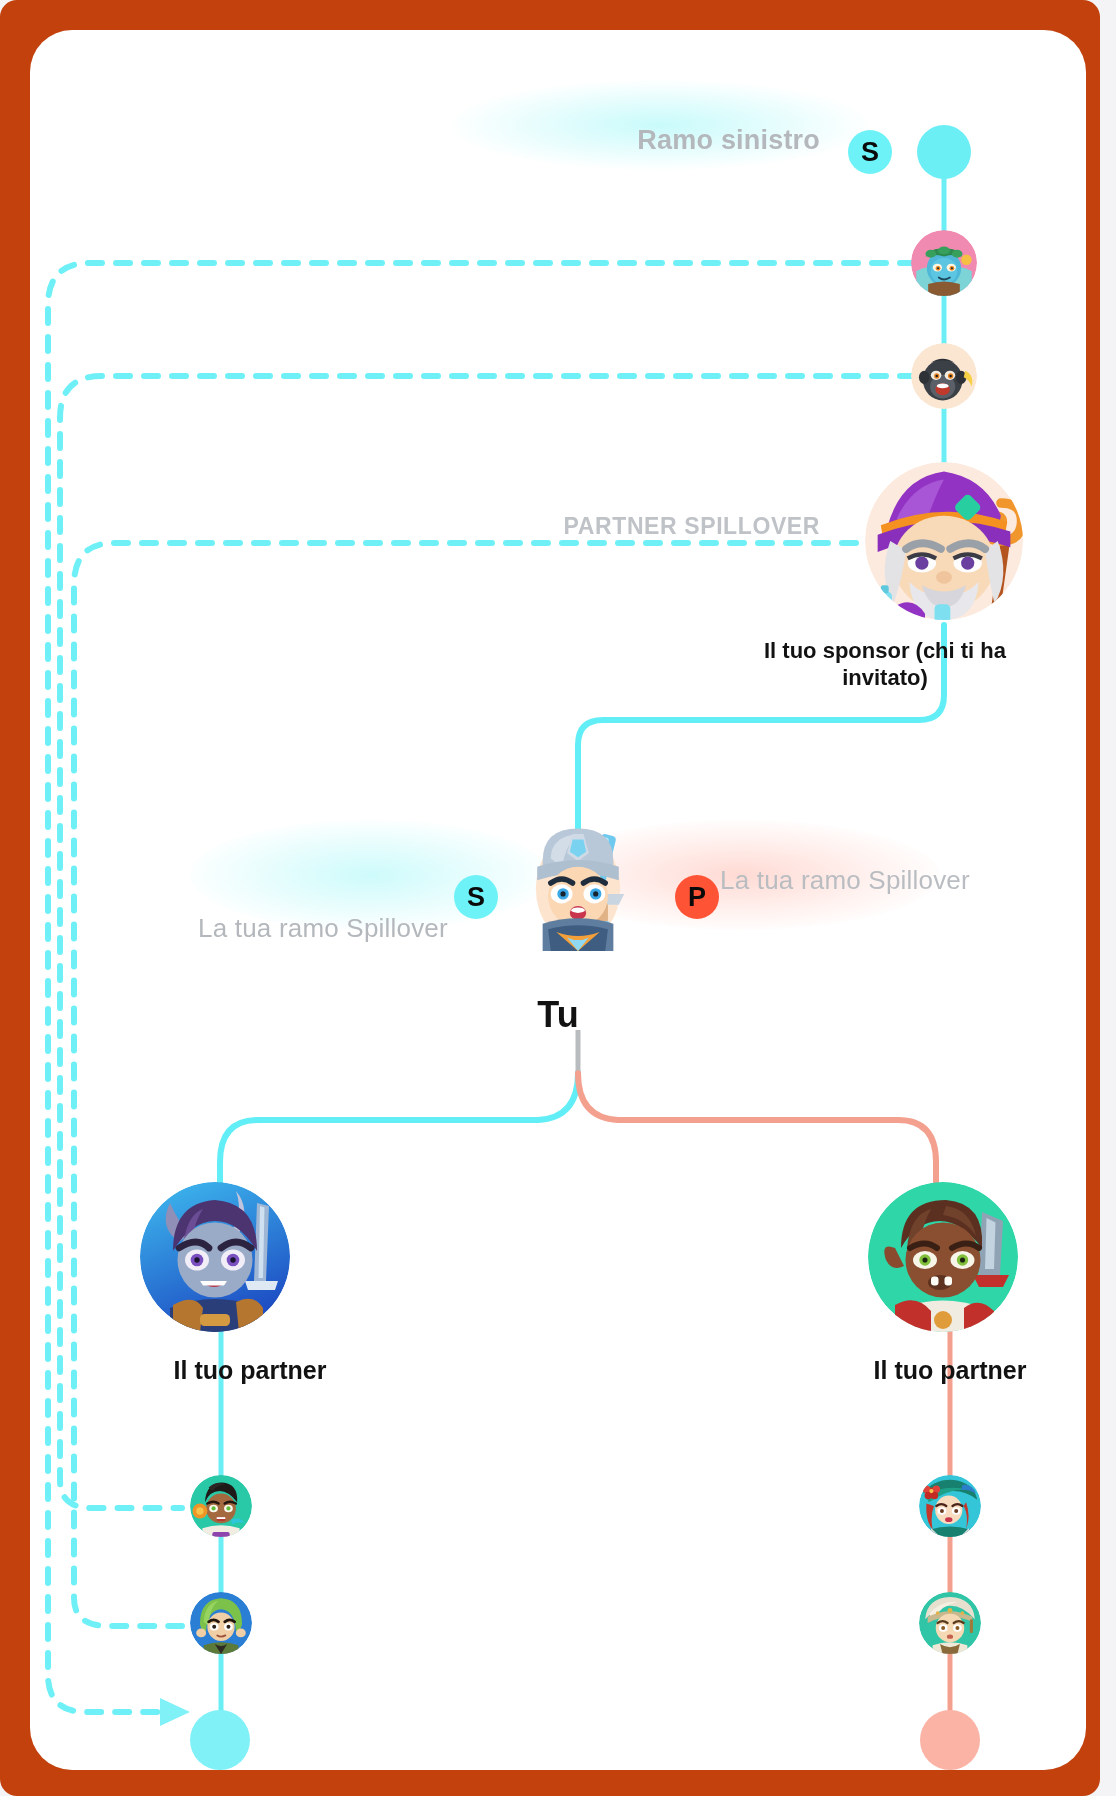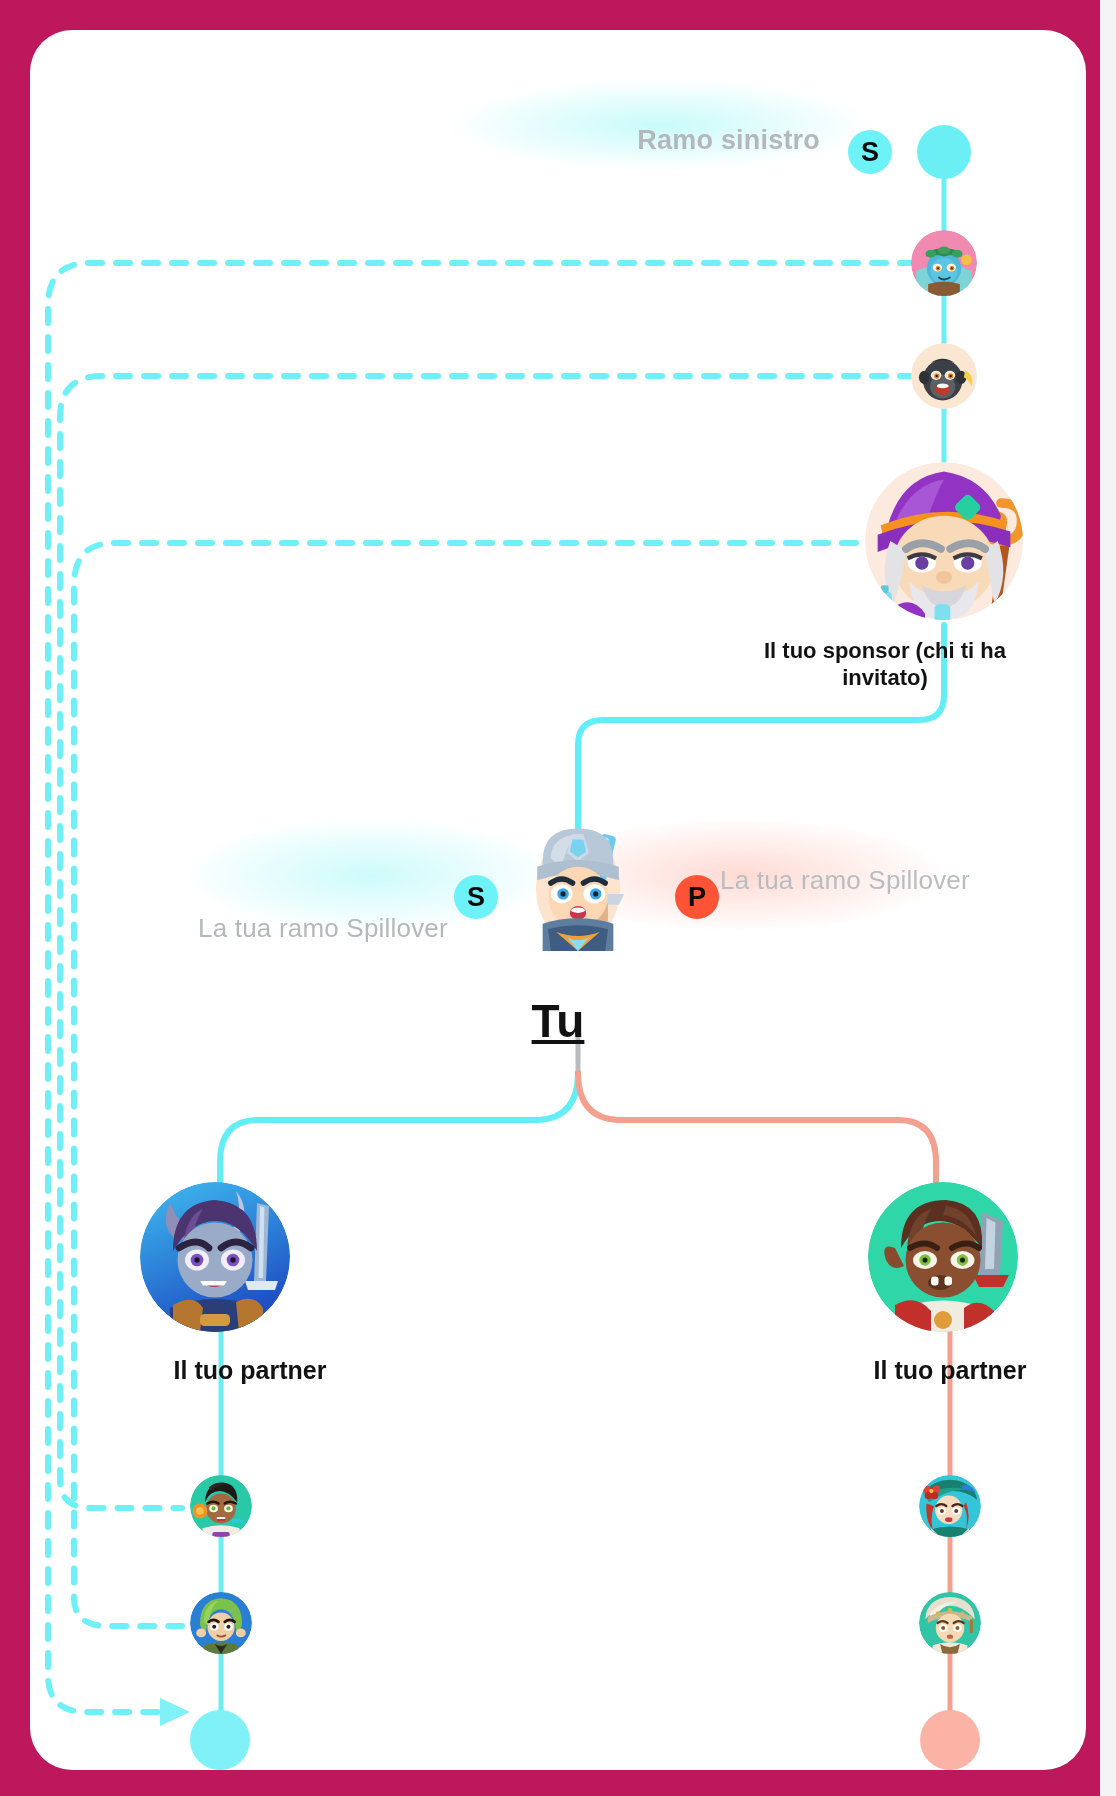--- a/index.html
+++ b/index.html
@@ -5,21 +5,22 @@
   * { box-sizing: border-box; margin: 0; padding: 0; }
   html, body {
     width: 1116px; height: 1796px;
     background: #f4f4f6;
     font-family: "Liberation Sans", sans-serif;
     overflow: hidden;
   }
   #root {
     position: relative;
     width: 1100px; height: 1796px;
-    background: #be185d;
+    background: #c2410c;
+    border-radius: 17px;
   }
   .card {
     position: absolute;
     left: 30px; top: 30px;
     width: 1056px; height: 1740px;
     background: #ffffff;
     border-radius: 42px;
     overflow: hidden;
   }
   svg.wires {
@@ -61,21 +62,21 @@
     font-weight: 700;
     text-align: center;
     line-height: 1.22;
   }
 
   #txt-ramo-sinistro { left: 0; top: 95px; width: 790px; text-align: right; font-size: 27px; color: #b4b8bc; }
   #txt-partner-spillover { left: 0; top: 483px; width: 790px; text-align: right; font-size: 23px; color: #bfc3c7; letter-spacing: 0.6px; }
   #txt-sponsor { left: 690px; top: 608px; width: 330px; font-size: 22px; }
   #txt-ramo-spillover { left: 168px; top: 833px; width: 210px; font-size: 26px; color: #b4b8bc; text-align: center; font-weight: 400; line-height: 1.38; margin-top: 48px; }
   #txt-ramo-personal { left: 690px; top: 833px; width: 210px; font-size: 26px; color: #b9bdc1; text-align: center; font-weight: 400; line-height: 1.38; }
-  #txt-tu { left: 448px; top: 963px; width: 160px; font-size: 46px; text-decoration: underline; }
+  #txt-tu { left: 448px; top: 963px; width: 160px; font-size: 36px; }
   #txt-partner-left { left: 60px; top: 1325px; width: 320px; font-size: 25px; }
   #txt-partner-right { left: 760px; top: 1325px; width: 320px; font-size: 25px; }
 
   
   .badge {
     position: absolute;
     border-radius: 50%;
     display: flex; align-items: center; justify-content: center;
     font-weight: 700; color: #0a0a0a;
     line-height: 1;
@@ -147,20 +148,21 @@
 
       <path d="M884 233 L60 233 Q18 233 18 275 L18 1645 Q18 1682 56 1682 L130 1682" fill="none" stroke="#6ff0f7" stroke-width="6" stroke-linecap="round" stroke-dasharray="14 14"></path>
       <path d="M884 346 L72 346 Q30 346 30 388 L30 1450 Q30 1478 62 1478 L152 1478" fill="none" stroke="#6ff0f7" stroke-width="6" stroke-linecap="round" stroke-dasharray="14 14"></path>
       <path d="M826 513 L84 513 Q44 513 44 555 L44 1568 Q44 1596 78 1596 L152 1596" fill="none" stroke="#6ff0f7" stroke-width="6" stroke-linecap="round" stroke-dasharray="14 14"></path>
 
       <polygon points="130,1668 160,1682 130,1696" fill="#7ff1f7"></polygon>
     </svg>
 
     <div class="label-muted" id="txt-ramo-sinistro">Ramo sinistro</div>
 
+    <div class="label-muted" id="txt-partner-spillover">PARTNER SPILLOVER</div>
 
     <div class="label-dark" id="txt-sponsor">Il tuo sponsor (chi ti ha invitato)</div>
 
     <div class="label-muted" id="txt-ramo-spillover">La tua ramo Spillover</div>
 
     <div class="label-muted" id="txt-ramo-personal">La tua ramo Spillover</div>
 
     <div class="label-dark" id="txt-tu">Tu</div>
 
     <div class="label-dark" id="txt-partner-left">Il tuo partner</div>

